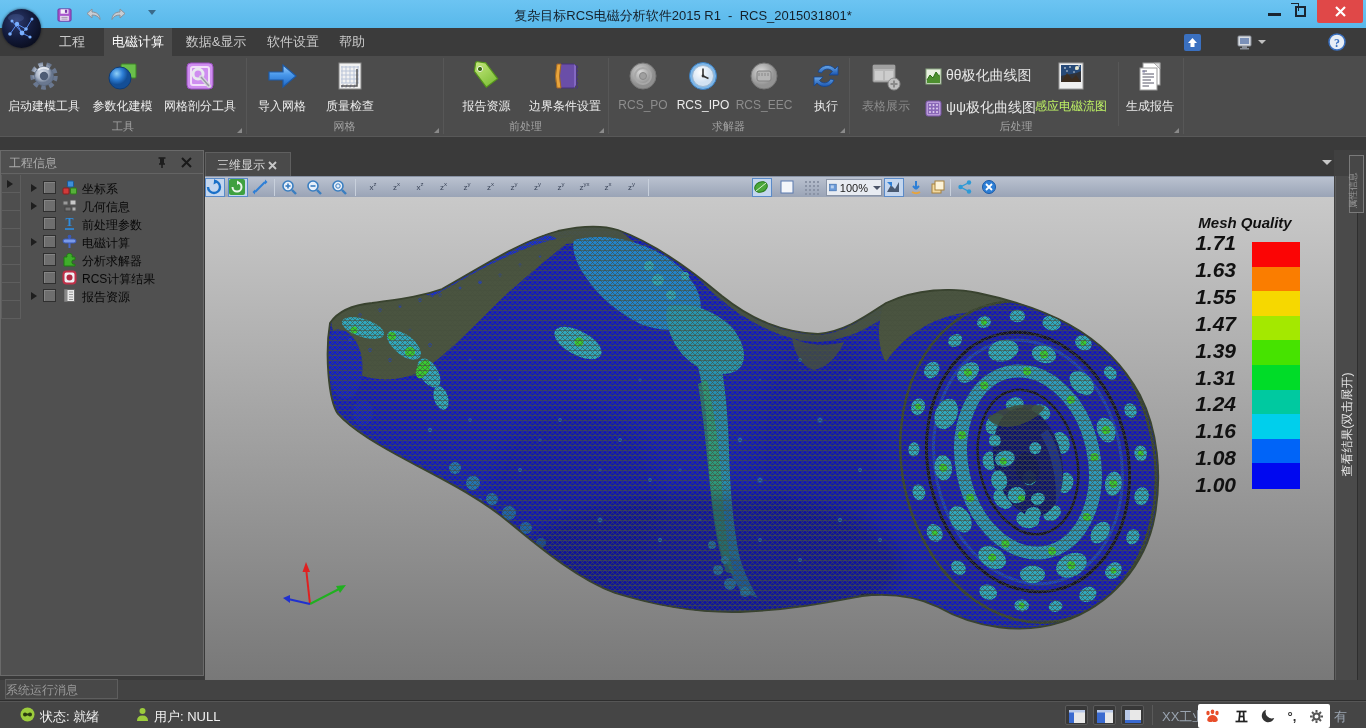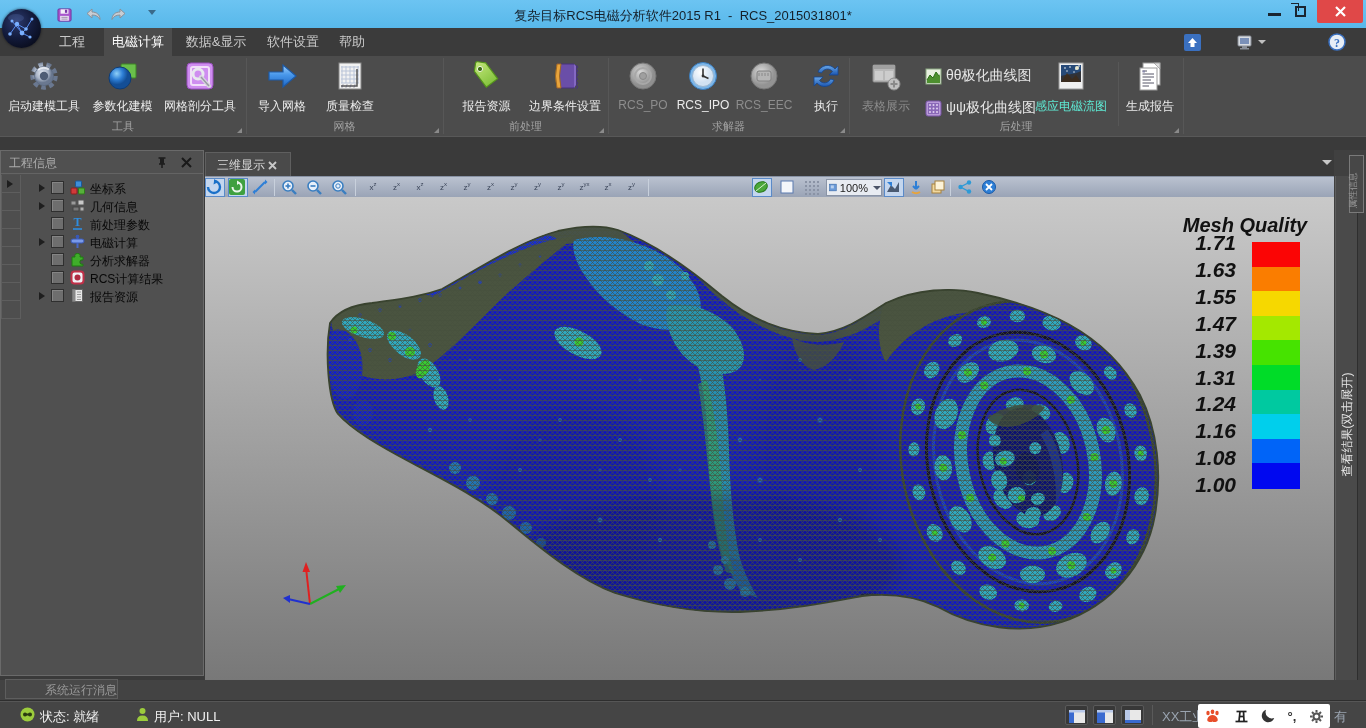--- a/index.html
+++ b/index.html
@@ -20,47 +20,47 @@
 .glab {position:absolute;top:1px;text-align:center;font-size:11px;color:#a2a2a2}
 .gtri {position:absolute;top:10px;width:0;height:0;border-left:5px solid transparent;border-bottom:5px solid #8a8a8a}
 #grouprow {position:absolute;left:0;top:118px;width:1366px;height:19px}
 .sbtn {position:absolute;height:24px;display:flex;align-items:center;gap:4px}
 .sbtn span {font-size:14px;color:#e5e5e5;white-space:nowrap}
 #belowribbon {position:absolute;left:0;top:137px;width:1366px;height:13px;background:#3a3a3a}
 #leftpanel {position:absolute;left:0;top:150px;width:204px;height:526px;background:#505050;border:1px solid #6a6a6a}
 #lptitle {position:absolute;left:0;top:0;width:202px;height:22px;font-size:12px;color:#ababab;padding:4px 0 0 8px}
 #lpline {position:absolute;left:0;top:22px;width:202px;height:1px;background:#646464}
 .rowcell {position:absolute;left:0;width:20px;height:18px;border:1px solid #5e5e5e;border-top:none;background:#4e4e4e}
-.trow {position:absolute;left:12px;width:200px;height:18px}
+.trow {position:absolute;left:4px;width:200px;height:18px}
 .tarrow {position:absolute;left:26px;top:5px;width:0;height:0;border-top:4px solid transparent;border-bottom:4px solid transparent;border-left:6px solid #1e1e1e}
 .tcheck {position:absolute;left:38px;top:2px;width:13px;height:13px;background:#6e6e6e;border:1px solid #2f2f2f;box-shadow:inset 1px 1px 0 #858585}
 .ticon {position:absolute;left:57px;top:1px}
 .tlab {position:absolute;left:77px;top:2px;font-size:12px;color:#080808}
 #tabrow {position:absolute;left:205px;top:152px;width:1129px;height:24px}
 #doctab {position:absolute;left:0;top:0;width:86px;height:24px;background:#4a4a4a;border:1px solid #5f5f5f;border-bottom:none;color:#d8d8d8;font-size:12px;padding:4px 0 0 11px}
 #vtoolbar {position:absolute;left:205px;top:176px;width:1129px;height:21px;background:linear-gradient(#bac2d0,#9aa4b6);border-top:1px solid #8892a4}
 .vbtn {position:absolute;top:1px;height:19px;padding:1px}
 .vbtn.sel {background:#c4d6ee;border:1px solid #5a8ac8;padding:0}
 .vsep {position:absolute;top:2px;width:1px;height:17px;background:#7e889a}
 .vsep {background:#808a9c;border-right:1px solid #c8d0dc}
 .axico {position:absolute;top:4px;font-size:8px;color:#3a4458;width:22px;text-align:center}
 .axico sup {font-size:6px}
 .pctbox {position:absolute;left:621px;top:2px;width:56px;height:17px;background:#e8ecf2;border:1px solid #8a94a6;display:flex;align-items:center;gap:3px;padding-left:2px}
 .pctbox span {font-size:11px;color:#222}
 .dda {width:0;height:0;border-left:4px solid transparent;border-right:4px solid transparent;border-top:4px solid #4a5468;margin-left:2px}
 #viewport {position:absolute;left:205px;top:197px;width:1129px;height:483px;background:linear-gradient(#c9c9c9,#787878)}
-#legtitle {position:absolute;left:1165px;top:214px;width:160px;text-align:center;font-size:20px;font-weight:bold;font-style:italic;color:#111}
+#legtitle {position:absolute;left:1165px;top:214px;width:160px;text-align:center;font-size:15px;font-weight:bold;font-style:italic;color:#111}
 .legnum {position:absolute;right:1366px;}
 .legnum {position:absolute;left:1146px;width:90px;text-align:right;font-size:21px;font-weight:bold;font-style:italic;color:#111}
 #rightdock {position:absolute;left:1334px;top:150px;width:32px;height:550px;background:#404040}
 #resbar {position:absolute;left:1335px;top:176px;width:23px;height:504px;background:#4a4a4a;border-left:1px solid #5e5e5e;border-right:1px solid #2e2e2e}
 #resbar span {position:absolute;left:-44px;top:237px;display:block;width:110px;transform:rotate(-90deg);font-size:12px;color:#e8e8e8;white-space:nowrap}
 #proptab {position:absolute;left:1349px;top:155px;width:15px;height:58px;background:#474747;border:1px solid #7a7a7a;z-index:5}
 #proptab span {position:absolute;left:-21px;top:22px;display:block;width:48px;transform:rotate(-90deg);font-size:9px;color:#9a9a9a;white-space:nowrap}
-#msgtab {position:absolute;left:5px;top:679px;width:113px;height:20px;background:#484848;border:1px solid #5e5e5e;font-size:12px;color:#9a9a9a;text-align:right;padding-top:2px}
+#msgtab {position:absolute;left:5px;top:679px;width:113px;height:20px;background:#484848;border:1px solid #5e5e5e;font-size:12px;color:#9a9a9a;text-align:left;padding-top:2px}
 #statusbar {position:absolute;left:0;top:700px;width:1366px;height:28px;background:#454545;border-top:1px solid #2e2e2e;box-shadow:inset 0 1px 0 #565656}
 .stxt {position:absolute;top:7px;font-size:13px;color:#f0f0f0}
 .laybtn {position:absolute;top:4px;width:23px;height:20px;background:#383838;border:1px solid #5a5a5a;border-radius:2px;padding:3px 0 0 3px}
 #imebar {position:absolute;left:1198px;top:704px;width:132px;height:24px;background:#fff;border-radius:2px;display:flex;align-items:center;justify-content:space-around;z-index:20}
 #vp_dropdown {position:absolute;left:1322px;top:160px;width:0;height:0;border-left:5px solid transparent;border-right:5px solid transparent;border-top:5px solid #c8c8c8}
 </style></head><body>
 
 <div id="titlebar">
  <div id="title">复杂目标RCS电磁分析软件2015 R1&nbsp;&nbsp;-&nbsp;&nbsp;RCS_2015031801*</div>
  <svg style="position:absolute;left:57px;top:8px" width="15" height="14" viewBox="0 0 17 16">
@@ -311,21 +311,21 @@
           <g fill="#fff">
             <circle cx="11" cy="9" r="0.8"></circle>
             <circle cx="16" cy="8" r="0.8"></circle>
             <circle cx="22" cy="10" r="0.8"></circle>
             <circle cx="25" cy="7" r="0.8"></circle>
             <circle cx="13" cy="12" r="0.7"></circle>
             <circle cx="20" cy="13" r="0.7"></circle>
           </g>
           <circle cx="23" cy="9" r="2" fill="#e8e8d0"></circle>
         </svg></div>
-      <div class="rlab" style="color:#5eead4">感应电磁流图</div>
+      <div class="rlab" style="color:#bef264">感应电磁流图</div>
     </div>
     <div class="rbtn" style="left:1117px;width:66px">
       <div class="ricon"><svg width="34" height="34" viewBox="0 0 34 34">
           <rect x="10" y="4" width="17" height="22" fill="#fff" stroke="#999"></rect>
           <path d="M27,4 L27,10 L21,4 Z" fill="#ddd" stroke="#999" stroke-width="0.8"></path>
           <rect x="7" y="9" width="17" height="22" fill="#fff" stroke="#999"></rect>
           <g stroke="#556" stroke-width="1">
             <line x1="9.5" y1="12" x2="14" y2="12"></line>
             <line x1="9.5" y1="15" x2="21" y2="15"></line>
             <line x1="9.5" y1="18" x2="21" y2="18"></line>

